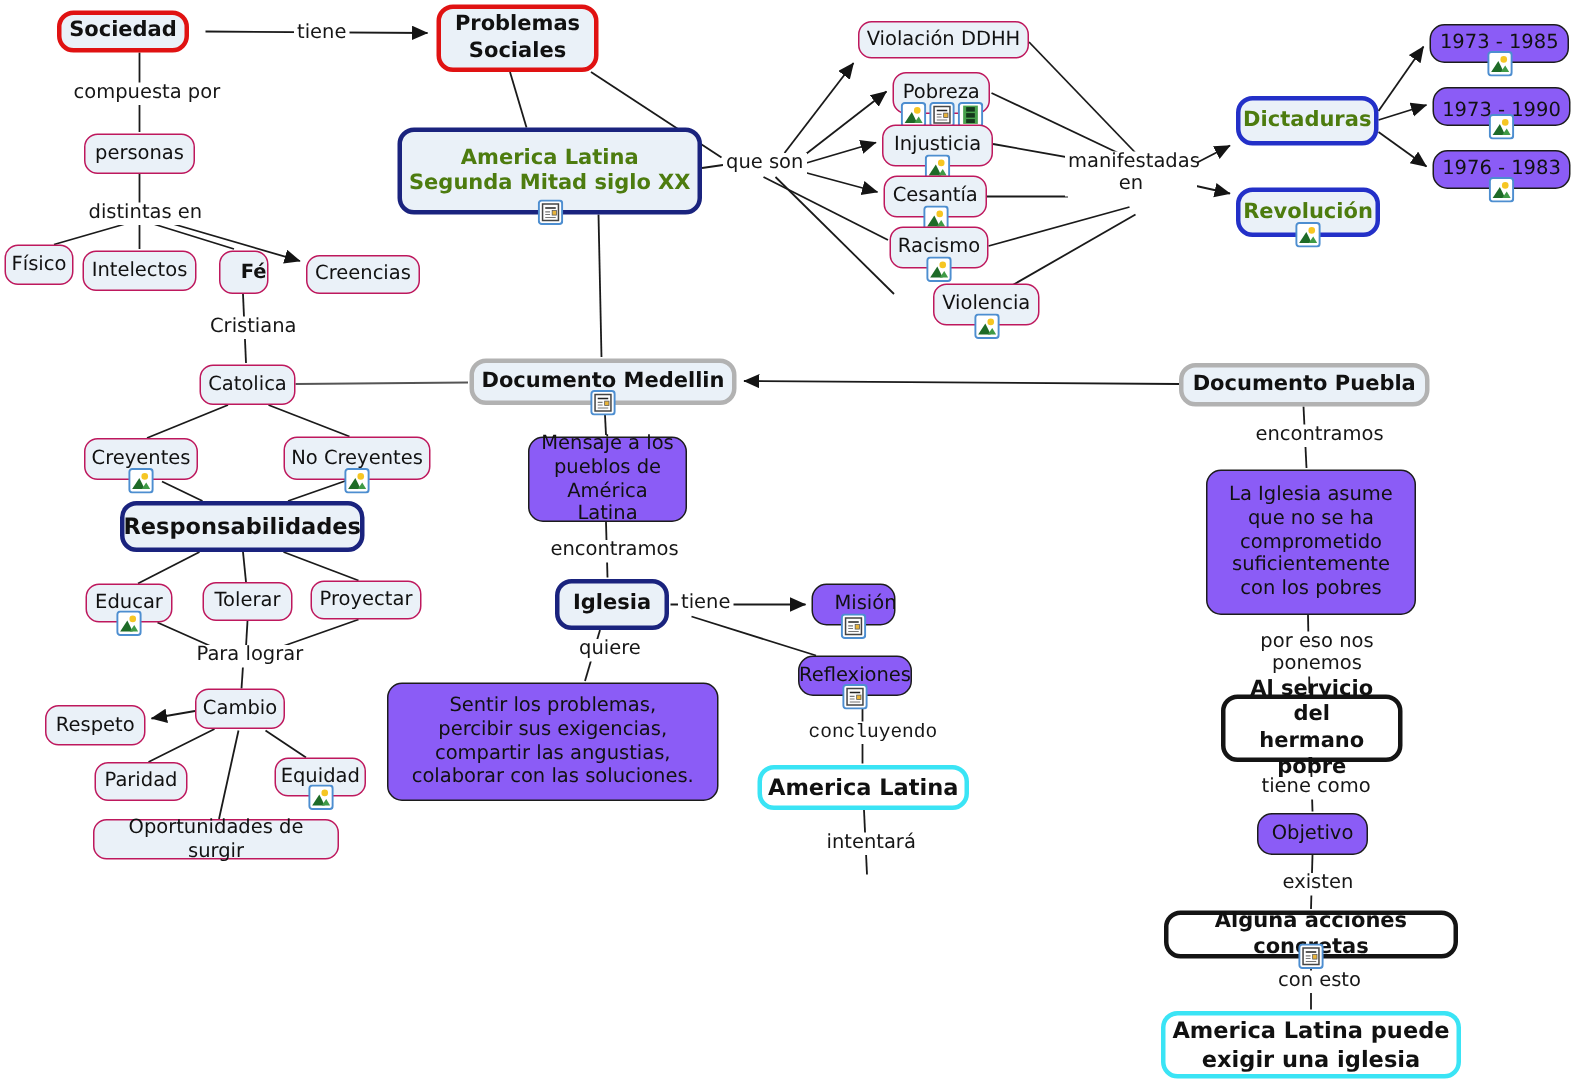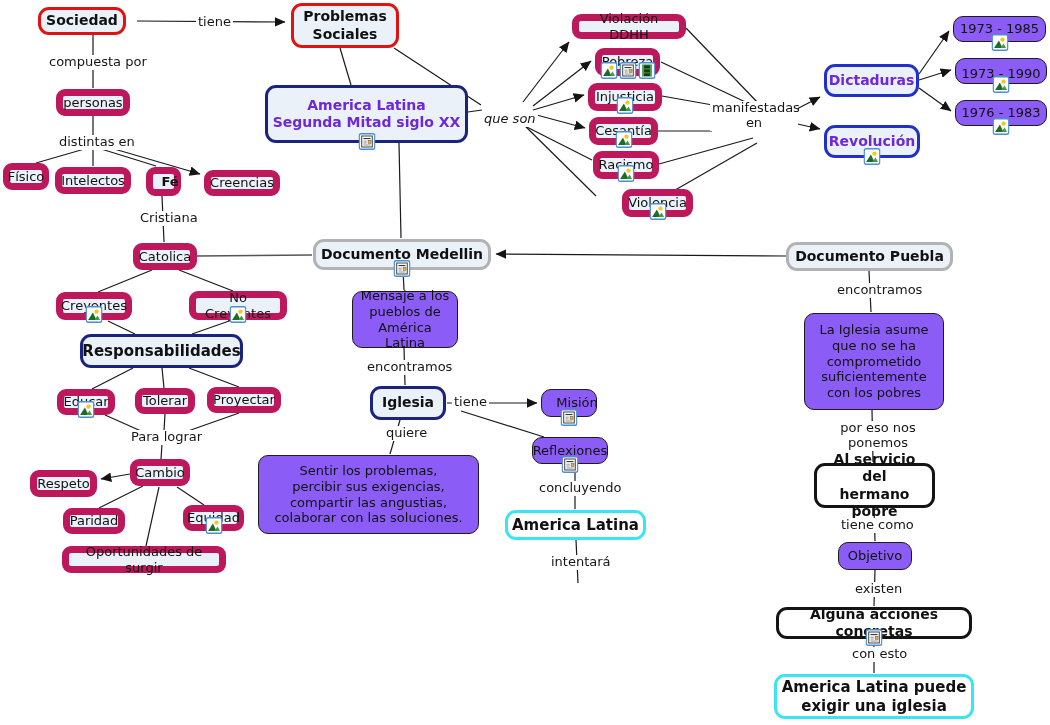--- a/index.html
+++ b/index.html
@@ -4,33 +4,33 @@
 <style>
   html,body{margin:0;padding:0;background:#fff;}
   #canvas{
     position:relative;width:1050px;height:725px;background:#fff;
     font-family:"DejaVu Sans","Liberation Sans",sans-serif;overflow:hidden;
   }
   #wires{position:absolute;left:0;top:0;z-index:1;}
   .node{
     position:absolute;z-index:2;box-sizing:border-box;
     display:flex;align-items:center;justify-content:center;
-    text-align:center;background:#eaf1f8;border:7px solid #be185d;
+    text-align:center;background:#eaf1f8;border:1px solid #be185d;
     border-radius:9px;font-size:13px;color:#111;line-height:1.22;
     padding:1px 4px;
   }
   .node .nt{white-space:pre-line;pointer-events:none;}
   .s-red{border:3px solid #e01212;border-radius:11px;font-weight:bold;font-size:14px;}
   .s-navy{border:3px solid #1a237e;border-radius:11px;font-weight:bold;font-size:14px;}
   .s-blue{border:3px solid #2330c8;border-radius:11px;font-weight:bold;font-size:14px;}
   .s-gray{border:3px solid #b2b2b2;border-radius:11px;font-weight:bold;font-size:14px;}
   .s-black{border:3px solid #141414;border-radius:11px;font-weight:bold;font-size:14px;background:#fff;}
   .s-cyan{border:3px solid #3ae4f5;border-radius:11px;font-weight:bold;font-size:15px;background:#fff;}
   .s-white{background:#8b5cf6;border:1px solid #1c1c1c;border-radius:10px;}
-  .txt-navy{color:#6d28d9;}
+  .txt-navy{color:#4d7c0f;}
   .bold{font-weight:bold;padding-left:17px;}
   .big{font-size:15px;}
   .llabel{
     position:absolute;z-index:2;font-size:13px;color:#161616;background:#fff;
     padding:0 2px;text-align:center;white-space:pre-line;line-height:1.15;
   }
   .icons{
     position:absolute;left:50%;bottom:-10px;transform:translateX(-50%);
     display:flex;gap:2px;z-index:3;
   }
@@ -82,27 +82,27 @@
   #n-alservicio{left:814px;top:463px;width:121px;height:45px;}
   #n-objetivo{left:838px;top:542px;width:74px;height:28px;}
   #n-acciones{left:776px;top:607px;width:196px;height:32px;}
   #n-alpuede{left:774px;top:674px;width:200px;height:45px;}
 
   
   #l-tiene1{left:196px;top:15px;}
   #l-compuesta{left:47px;top:55px;}
   #l-distintas{left:57px;top:135px;}
   #l-cristiana{left:138px;top:211px;}
-  #l-queson{left:482px;top:112px;font-style:italic;}
+  #l-queson{left:482px;top:102px;}
   #l-manifestadas{left:710px;top:101px;width:84px;}
   #l-encontr1{left:365px;top:360px;}
   #l-tiene2{left:452px;top:395px;}
   #l-quiere{left:384px;top:426px;}
   #l-paralograr{left:129px;top:430px;}
-  #l-concluyendo{left:537px;top:481px;}
+  #l-concluyendo{left:537px;top:481px;font-family:Liberation Mono, monospace;}
   #l-intentara{left:549px;top:555px;}
   #l-encontr2{left:835px;top:283px;}
   #l-poreso{left:836px;top:421px;width:80px;}
   #l-tienecomo{left:839px;top:518px;}
   #l-existen{left:853px;top:582px;}
   #l-conesto{left:850px;top:647px;}
 </style>
 </head>
 <body>
 

